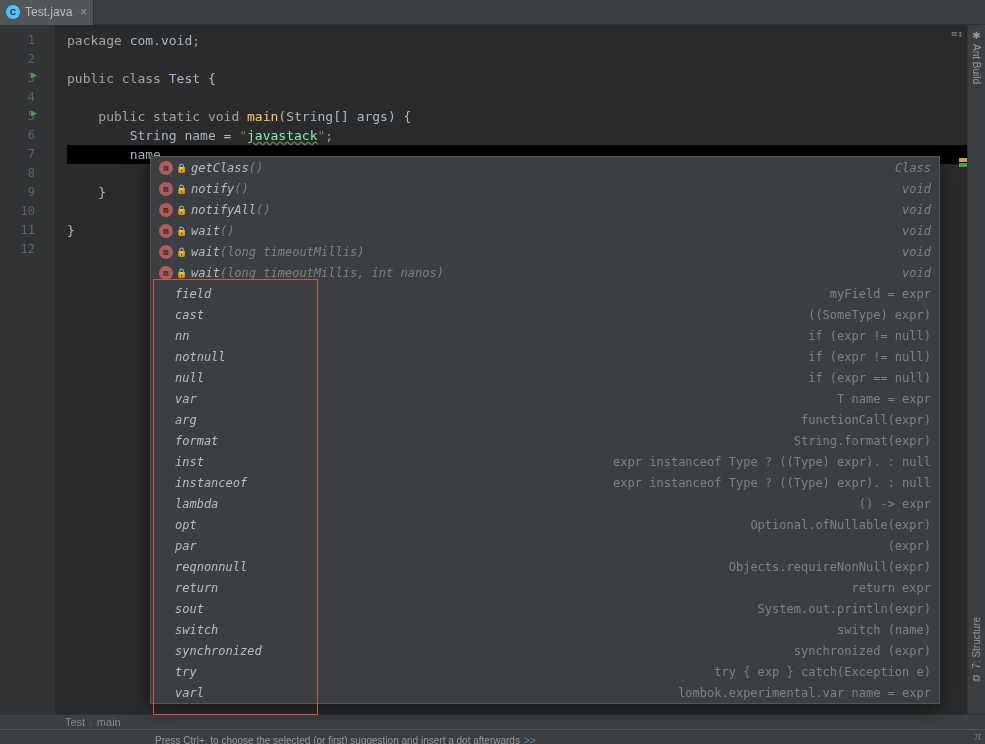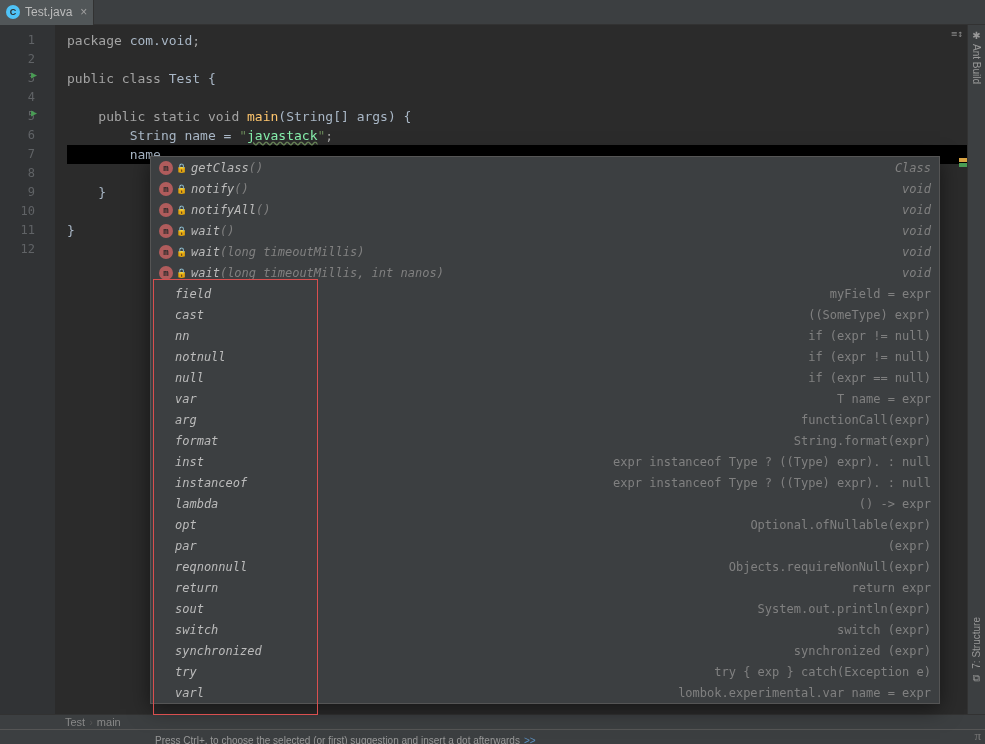--- a/index.html
+++ b/index.html
@@ -387,21 +387,21 @@
       <span class="ret">return expr</span>
     </div>
     <div class="popup-item template">
       <span class="label">sout</span>
       <span class="spacer"></span>
       <span class="ret">System.out.println(expr)</span>
     </div>
     <div class="popup-item template">
       <span class="label">switch</span>
       <span class="spacer"></span>
-      <span class="ret">switch (expr)</span>
+      <span class="ret">switch (name)</span>
     </div>
     <div class="popup-item template">
       <span class="label">synchronized</span>
       <span class="spacer"></span>
       <span class="ret">synchronized (expr)</span>
     </div>
     <div class="popup-item template">
       <span class="label">try</span>
       <span class="spacer"></span>
       <span class="ret">try { exp } catch(Exception e)</span>

